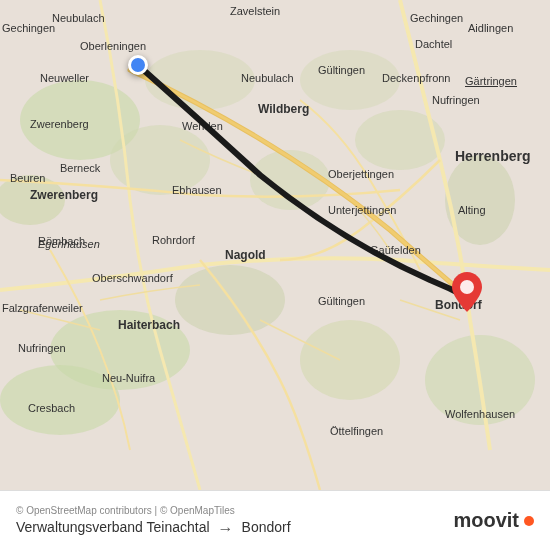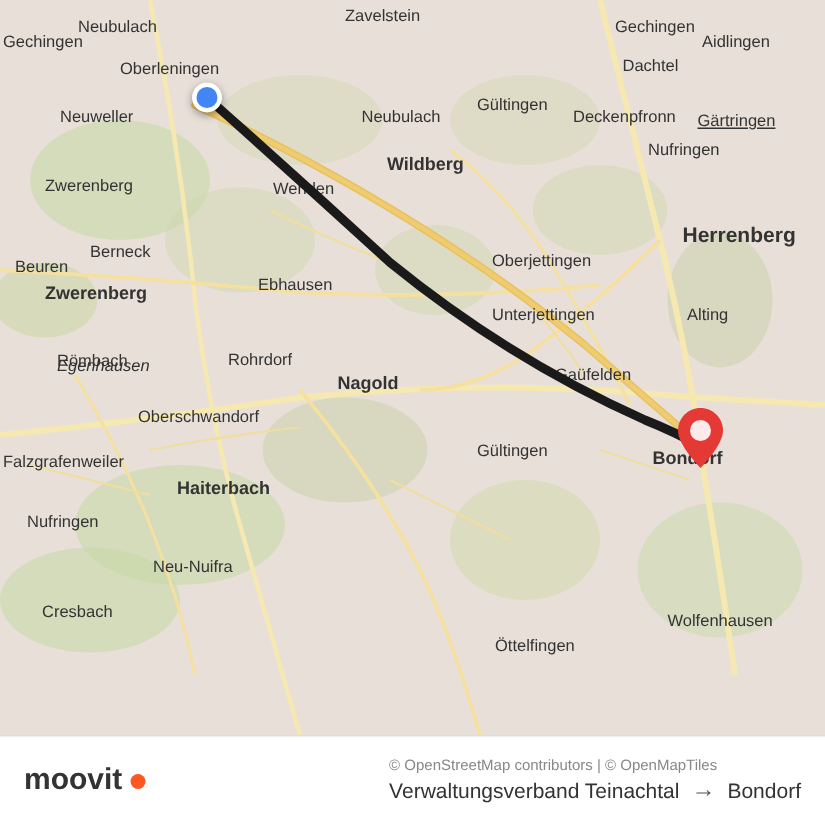--- a/index.html
+++ b/index.html
@@ -255,25 +255,25 @@
     <svg viewBox="0 0 30 40" xmlns="http://www.w3.org/2000/svg">
       <path d="M 15 0 C 6.7 0 0 6.7 0 15 C 0 25 15 40 15 40 C 15 40 30 25 30 15 C 30 6.7 23.3 0 15 0 Z" fill="#e53935"></path>
       <circle cx="15" cy="15" r="7" fill="white" opacity="0.9"></circle>
     </svg>
   </div>
 
   
 </div>
 
 <div id="footer">
-  <div id="moovit-logo">
-    <span class="moovit-text">moovit</span>
-      <span class="moovit-dot"></span>
-  </div>
   <div id="footer-left">
     <div id="footer-attribution">© OpenStreetMap contributors | © OpenMapTiles</div>
     <div id="footer-route">
       <span>Verwaltungsverband Teinachtal</span>
       <span id="route-arrow">→</span>
       <span>Bondorf</span>
     </div>
   </div>
+  <div id="moovit-logo">
+    <span class="moovit-text">moovit</span>
+      <span class="moovit-dot"></span>
+  </div>
 </div>
 
 </body></html>

